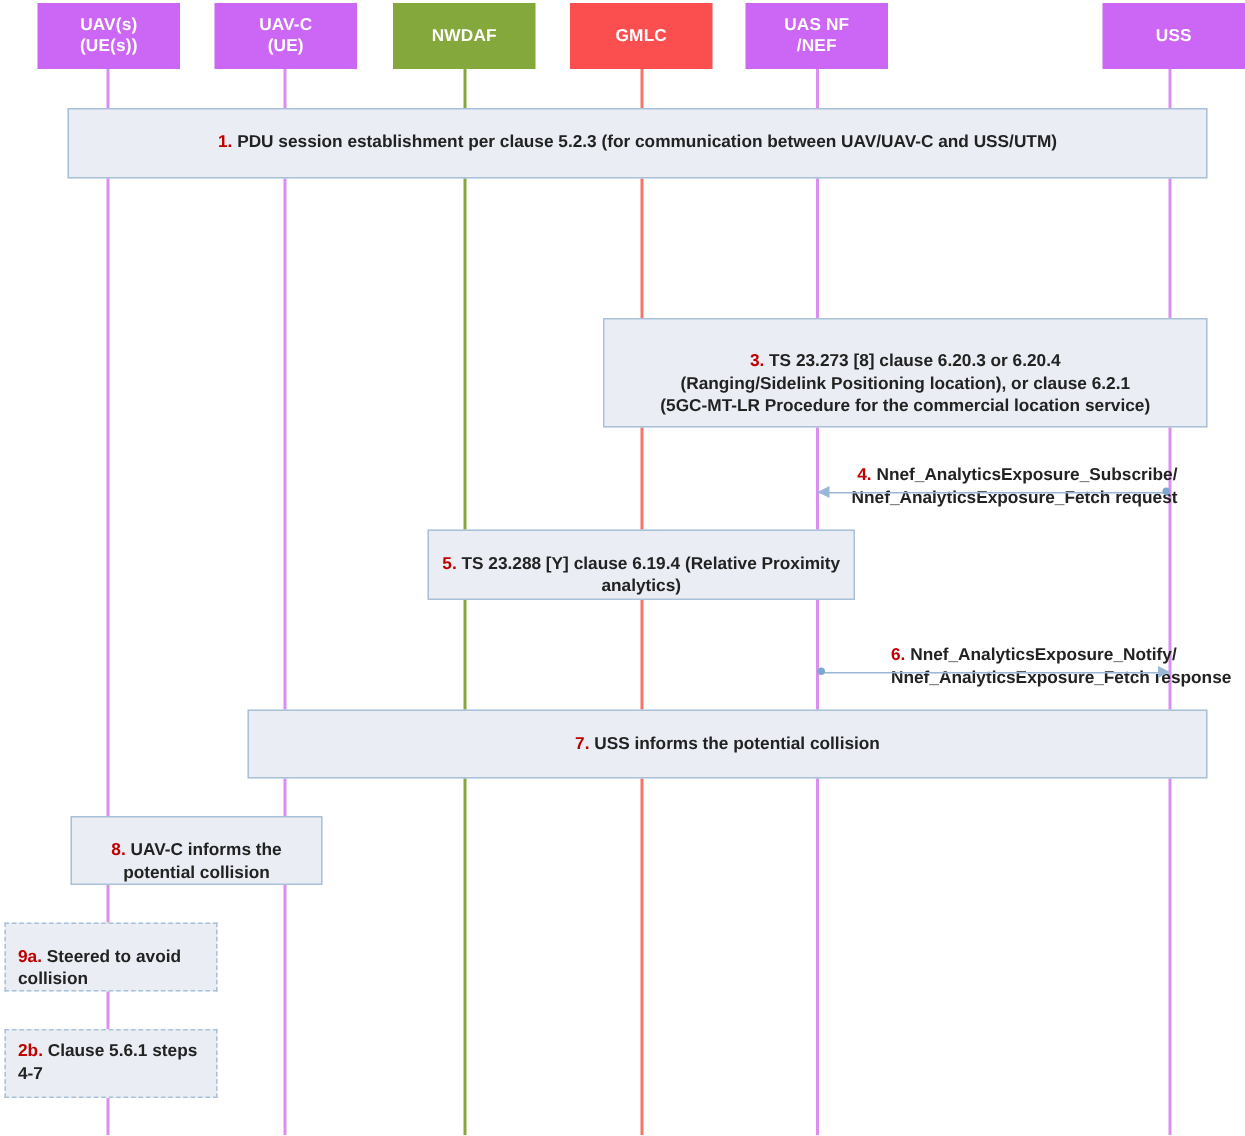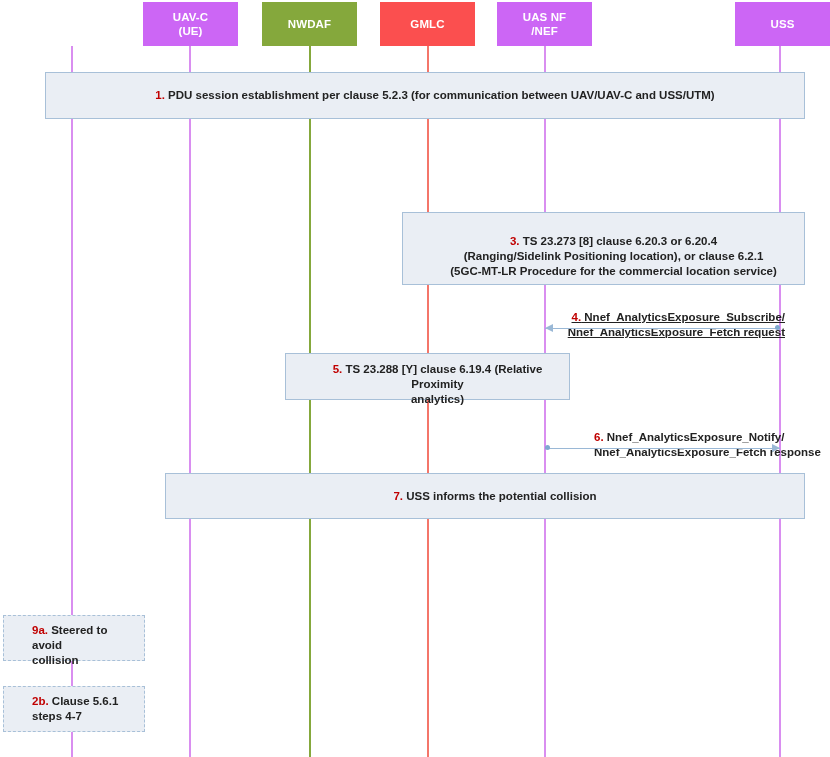--- a/index.html
+++ b/index.html
@@ -64,21 +64,20 @@
   }
   .steptext {
     font-size: 11.5px;
     line-height: 15px;
     color: #222222;
     font-weight: bold;
     text-align: center;
     padding: 3px 8px;
     width: 100%;
     box-sizing: border-box;
-    margin-left: 20px;
   }
   .steptext.left { text-align: left; }
   .num {
     color: #c00000;
     font-weight: bold;
   }
 
   
   .msg {
     position: absolute;
@@ -125,35 +124,39 @@
 
   .msglabel {
     position: absolute;
     font-size: 11.5px;
     line-height: 15px;
     font-weight: bold;
     color: #222222;
     z-index: 3;
     white-space: pre-line;
   }
-  .msglabel.right { text-align: right; text-decoration: underline; }
+  .msglabel.right { text-align: right; }
   .msglabel.left { text-align: left; }
 </style>
 </head>
 <body>
 
 <div id="canvas">
 
   <div class="lifeline" style="left:71px;  background:#d98ef0;"></div>
   <div class="lifeline" style="left:189px; background:#d98ef0;"></div>
   <div class="lifeline" style="left:309px; background:#85a83c;"></div>
   <div class="lifeline" style="left:427px; background:#f4766a;"></div>
   <div class="lifeline" style="left:544px; background:#d98ef0;"></div>
   <div class="lifeline" style="left:779px; background:#d98ef0;"></div>
 
+  <div class="actor" style="left:25px; width:95px; background:#cc66f5;">
+    <span class="ln">UAV(s)</span>
+    <span class="ln">(UE(s))</span>
+  </div>
 
   <div class="actor" style="left:143px; width:95px; background:#cc66f5;">
     <span class="ln">UAV-C</span>
     <span class="ln">(UE)</span>
   </div>
 
   <div class="actor" style="left:262px; width:95px; background:#85a83c;">
     <span class="ln">NWDAF</span>
   </div>
 
@@ -211,20 +214,26 @@
     <div class="dot-left"></div>
     <div class="head-right"></div>
   </div>
 
   <div class="stepbox" style="left:165px; top:473px; width:640px; height:46px;">
     <div class="steptext">
       <span class="num">7.</span><span> USS informs the potential collision</span>
     </div>
   </div>
 
+  <div class="stepbox" style="left:47px; top:544px; width:168px; height:46px;">
+    <div class="steptext" style="white-space:pre-line;">
+      <span class="num">8.</span><span> UAV-C informs the
+potential collision</span>
+    </div>
+  </div>
 
   <div class="stepbox dashed" style="left:3px; top:615px; width:142px; height:46px;">
     <div class="steptext left" style="white-space:pre-line;">
       <span class="num">9a.</span><span> Steered to avoid
 collision</span>
     </div>
   </div>
 
   <div class="stepbox dashed" style="left:3px; top:686px; width:142px; height:46px;">
     <div class="steptext left">

